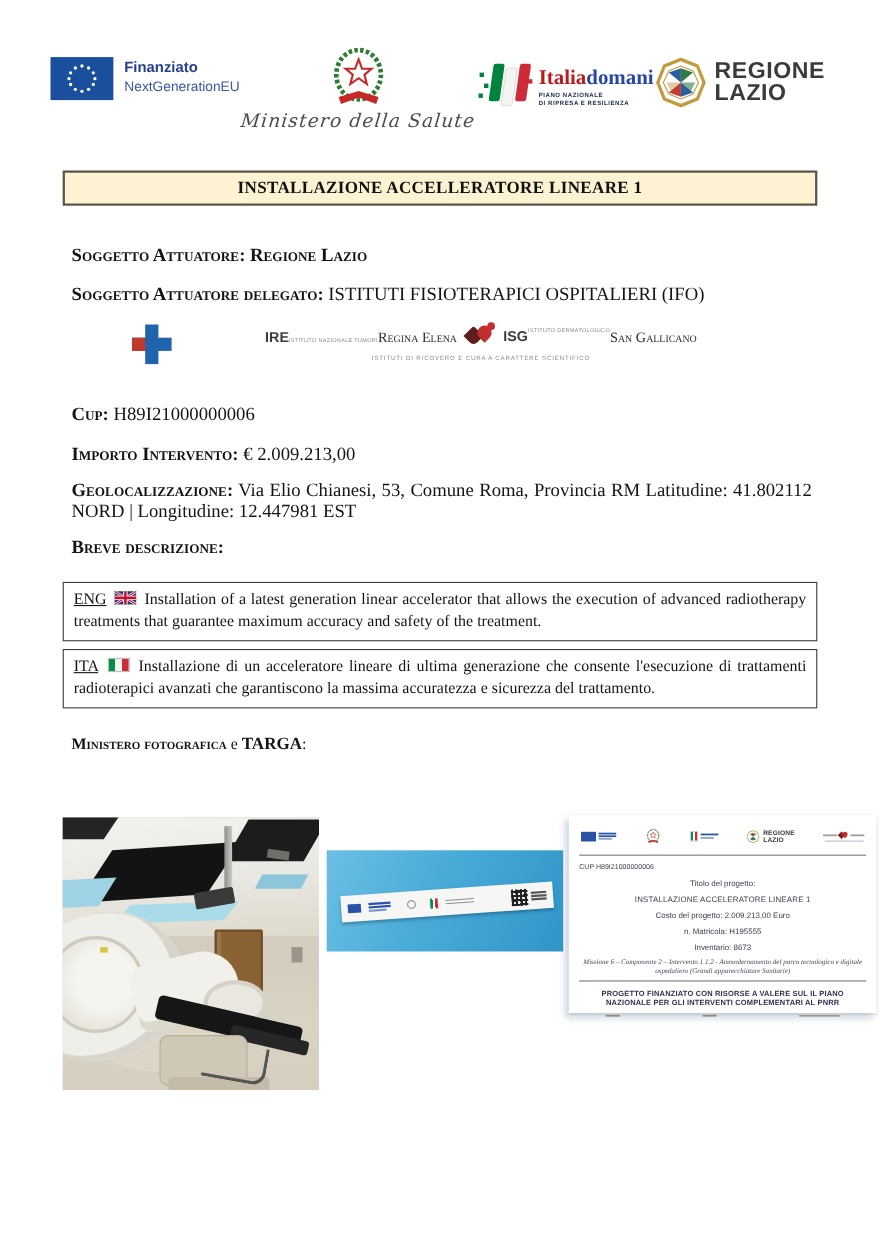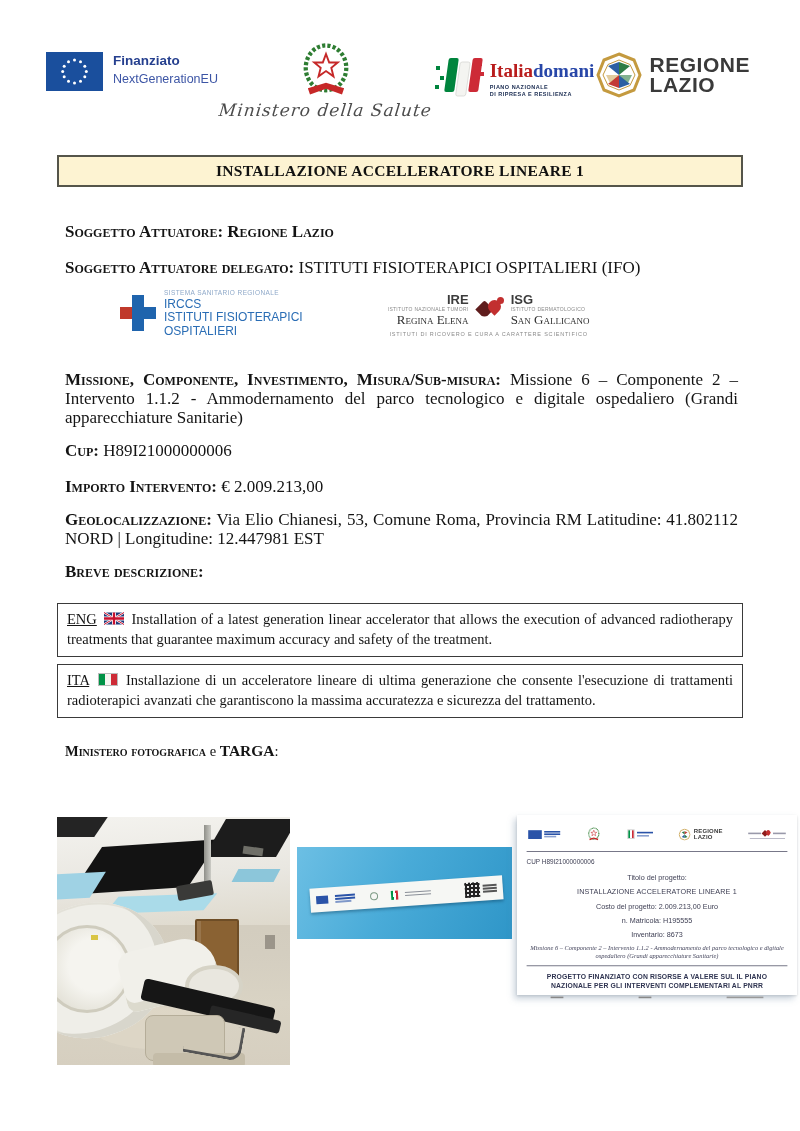--- a/index.html
+++ b/index.html
@@ -54,21 +54,21 @@
   .cross { position:relative; width:36px; height:36px; margin-top:6px; flex:none; }
   .cross .v { position:absolute; left:12px; top:0; width:12px; height:36px; background:#1f64ad; }
   .cross .h { position:absolute; top:12px; left:0; width:36px; height:12px; background:#1f64ad; }
   .cross .red { position:absolute; top:12px; left:0; width:12px; height:12px; background:#c0392b; }
   .ircss-text { font-family:"Liberation Sans", sans-serif; color:#2a6db5; line-height:1.1; }
   .ircss-text .tiny { font-size:6.5px; color:#8fa9c9; letter-spacing:.4px; display:block; margin-bottom:2px; }
   .ircss-text .nm { font-size:12px; display:block; }
 
   .ireisg { display:flex; flex-direction:column; align-items:center; margin-top:4px; }
   .ireisg-top { display:flex; align-items:center; gap:6px; }
-  .ire-col, .isg-col { display:flex; flex-direction:column; line-height:1.05; }
+  .ire-col, .isg-col { display:flex; flex-direction:row; line-height:1.05; }
   .ire-col { align-items:flex-end; text-align:right; } .isg-col { align-items:flex-start; }
   .big3 { font-family:"Liberation Sans", sans-serif; font-weight:bold; font-size:13px; color:#3c3c3c; }
   .sub3 { font-family:"Liberation Sans", sans-serif; font-size:5px; color:#8a8a8a; letter-spacing:.3px; }
   .name3 { font-variant:small-caps; font-size:13px; color:#2f2f2f; margin-top:1px; }
   .heart { position:relative; width:30px; height:26px; flex:none; }
   .heart .h1 { position:absolute; left:3px; top:6px; width:13px; height:13px; background:#5f1d1d;
                transform:rotate(45deg); border-radius:2px 0 5px 0; }
   .heart .h2 { position:absolute; left:13px; top:3px; width:13px; height:13px; background:#c22f2f;
                transform:rotate(45deg); border-radius:50% 50% 0 50%; }
   .heart .dot { position:absolute; right:1px; top:0; width:7px; height:7px; background:#c22f2f; border-radius:50%; }
@@ -299,26 +299,20 @@
     </p>
   </div>
 
   <div class="logos2">
     <div class="ircss">
       <div class="cross">
         <div class="v"></div>
           <div class="h"></div>
           <div class="red"></div>
       </div>
-      <div class="ircss-text">
-        <span class="tiny">SISTEMA SANITARIO REGIONALE</span>
-        <span class="nm">IRCCS</span>
-        <span class="nm">ISTITUTI FISIOTERAPICI</span>
-        <span class="nm">OSPITALIERI</span>
-      </div>
     </div>
 
     <div class="ireisg">
       <div class="ireisg-top">
         <div class="ire-col">
           <span class="big3">IRE</span>
           <span class="sub3">ISTITUTO NAZIONALE TUMORI</span>
           <span class="name3">Regina Elena</span>
         </div>
         <div class="heart">
@@ -330,24 +324,20 @@
           <span class="big3">ISG</span>
           <span class="sub3">ISTITUTO DERMATOLOGICO</span>
           <span class="name3">San Gallicano</span>
         </div>
       </div>
       <div class="ireisg-footer">ISTITUTI DI RICOVERO E CURA A CARATTERE SCIENTIFICO</div>
     </div>
   </div>
 
   <div class="fields">
-    <p class="just mt-extra">
-      <span class="lbl">Missione, Componente, Investimento, Misura/Sub-misura:</span>
-      <span>Missione 6 – Componente 2 – Intervento 1.1.2 -  Ammodernamento del parco tecnologico e digitale ospedaliero (Grandi apparecchiature Sanitarie)</span>
-    </p>
     <p>
       <span class="lbl">Cup:</span>
       <span>H89I21000000006</span>
     </p>
     <p class="mt-extra">
       <span class="lbl">Importo Intervento:</span>
       <span>€  2.009.213,00</span>
     </p>
     <p class="just">
       <span class="lbl">Geolocalizzazione:</span>

